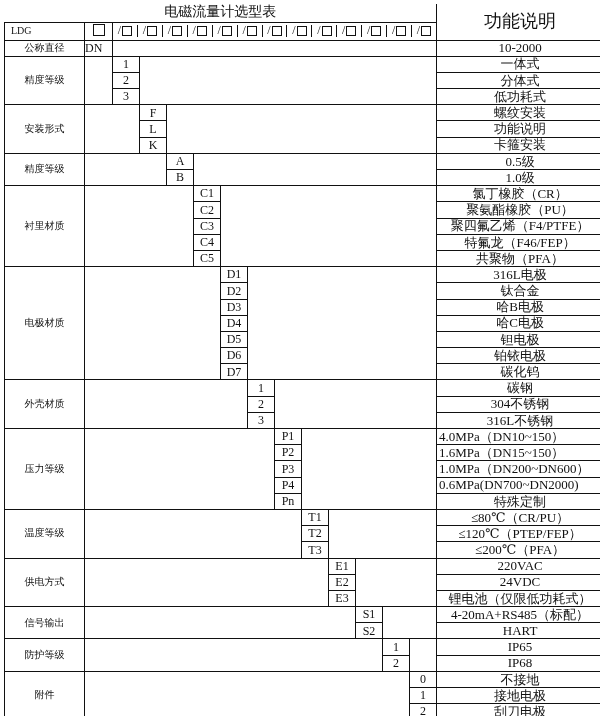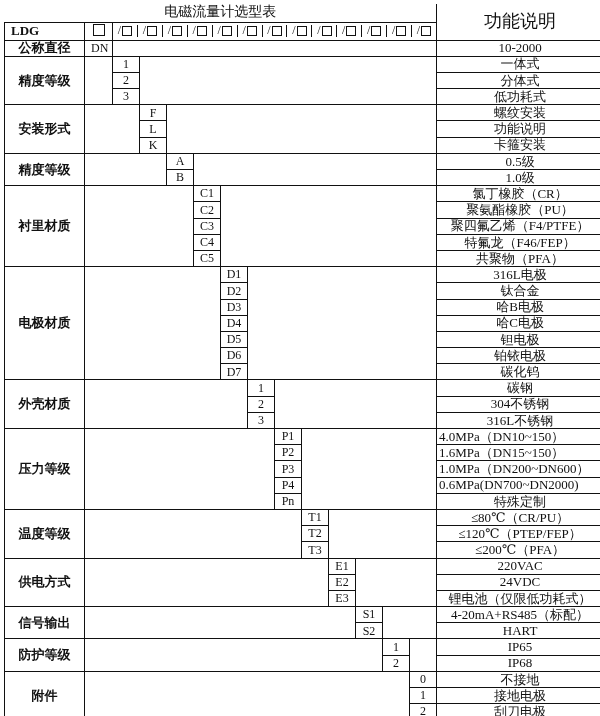--- a/index.html
+++ b/index.html
@@ -7,21 +7,21 @@
        font-family:"Liberation Serif","DejaVu Serif",serif;color:#111;}
   table{border-collapse:collapse;table-layout:fixed;width:599px;border:none;margin:4px;}
   td{border:1px solid #111;padding:0;text-align:center;vertical-align:middle;
      font-size:13px;line-height:1.05;overflow:hidden;white-space:nowrap;}
   tr{height:16.2px;}
   tr.r-title{height:18px;}
   tr.r-model{height:18px;}
   td.title-cell{border:none;font-size:14px;}
   td.fn-header{border-top:none;font-size:18px;}
   td.code{font-size:12px;}
-  td.label{font-size:13px;letter-spacing:0;font-weight:bold;}
+  td.label{font-size:10px;letter-spacing:0;}
   td.fn{font-size:13px;}
   td.fn.left{text-align:left;padding-left:2px;}
   
   .boxes{display:flex;height:100%;align-items:stretch;}
   .slashcell{flex:1;border-left:1px solid #111;display:flex;align-items:center;
              justify-content:center;gap:1px;font-size:12px;}
   .slashcell:first-child{border-left:none;}
   .sq{display:inline-block;width:8px;height:8px;border:1px solid #111;background:#fff;}
   .sq.big{width:10px;height:10px;}
   .slash{display:inline-block;transform:translateY(-1px);}
@@ -108,21 +108,21 @@
               </span>
               <span class="slashcell">
                 <span class="slash">/</span>
                 <span class="sq"></span>
               </span>
             </div>
         </td>
       </tr>
       <tr>
         <td class="label">公称直径</td>
-        <td class="code" style="text-align:left;padding-left:6px;">DN</td>
+        <td class="code" style="text-align:left;padding-left:0;">DN</td>
         <td colspan="12"></td>
         <td class="fn">10-2000</td>
       </tr>
     <tr>
           <td class="label" rowspan="3">精度等级</td>
           <td rowspan="3" colspan="1"></td>
           <td class="code">1</td>
           <td rowspan="3" colspan="11"></td>
           <td class="fn">一体式</td>
         </tr>

